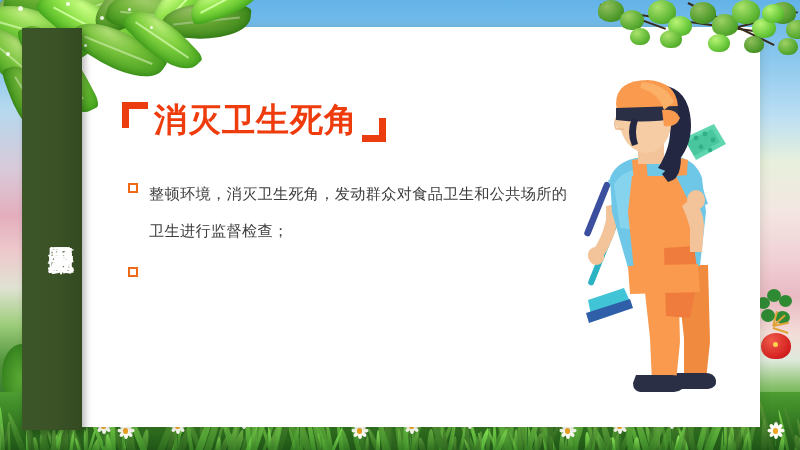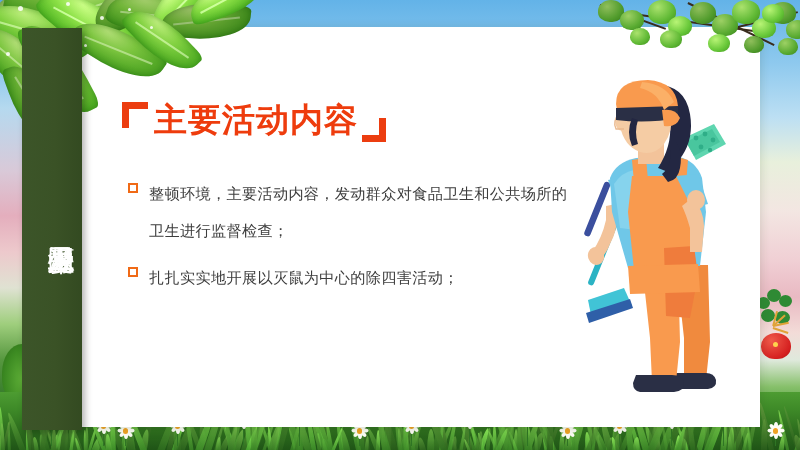--- a/index.html
+++ b/index.html
@@ -722,32 +722,31 @@
   </div>
 
   <div class="card"></div>
 
   <div class="sidebar">
     <div class="sidebar-text">爱国卫生月来源</div>
   </div>
 
   <div class="title-wrap">
     <span class="brk-l"></span>
-    <span class="title-text">主要活动内容</span>
+    <span class="title-text">消灭卫生死角</span>
     <span class="brk-r"></span>
   </div>
 
   <div class="bullets" id="bullet-list">
       <div class="bullet-row">
         <span class="bullet-mark"></span>
-        <span class="bullet-text">整顿环境，主要活动内容，发动群众对食品卫生和公共场所的卫生进行监督检查；</span>
+        <span class="bullet-text">整顿环境，消灭卫生死角，发动群众对食品卫生和公共场所的卫生进行监督检查；</span>
       </div>
       <div class="bullet-row">
         <span class="bullet-mark"></span>
-        <span class="bullet-text">扎扎实实地开展以灭鼠为中心的除四害活动；</span>
       </div>
     </div>
 
   <div class="figure">
     <svg width="200" height="330" viewBox="0 0 200 330" xmlns="http://www.w3.org/2000/svg">
 
       <g>
         <rect x="14" y="100" width="6.5" height="58" rx="3" fill="#3b4f9e" transform="rotate(22 17 129)"></rect>
         <rect x="22" y="128" width="6" height="80" rx="3" fill="#2bb3c4" transform="rotate(22 25 168)"></rect>
         <path d="M8 220 L44 208 L52 226 L12 240 Z" fill="#41c4d6"></path>

